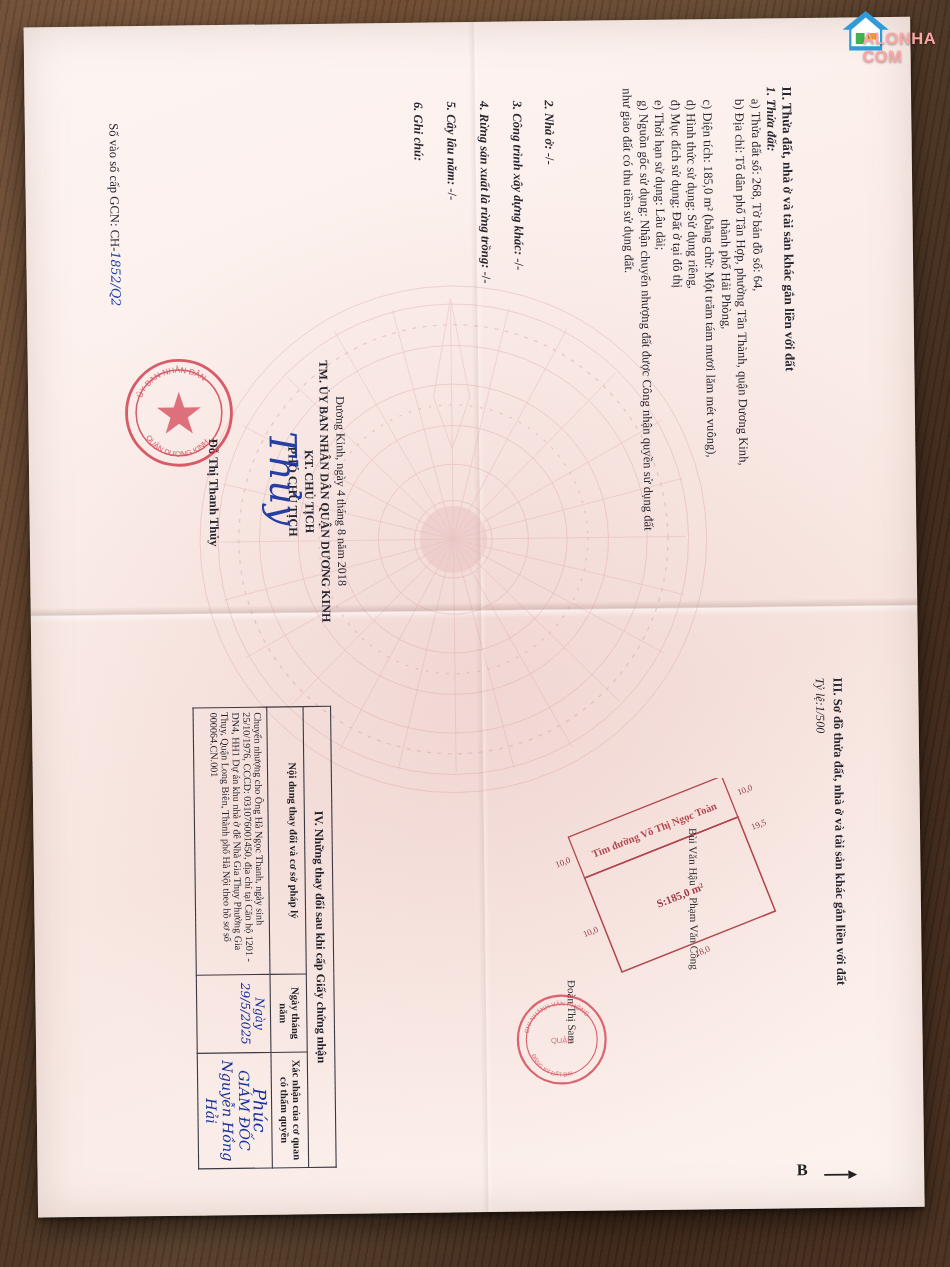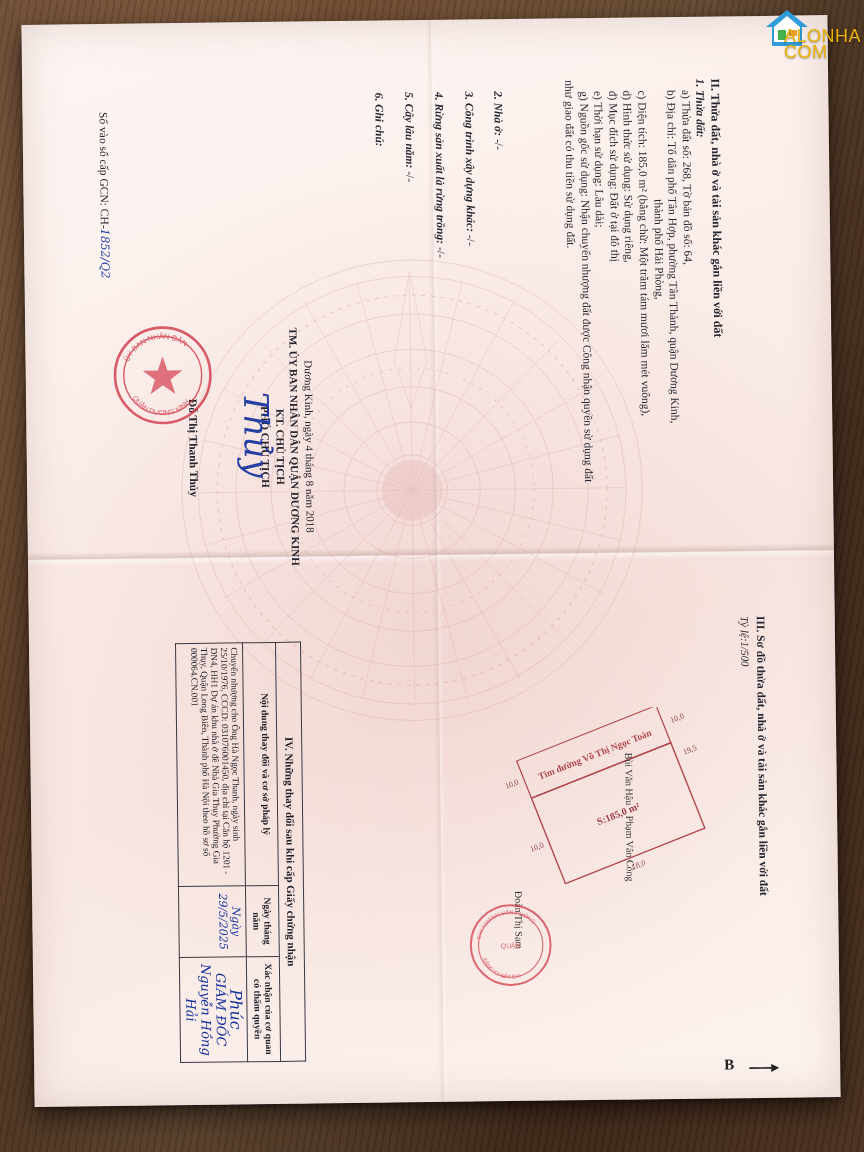--- a/index.html
+++ b/index.html
@@ -20,23 +20,23 @@
     content:"";position:absolute;inset:0;
     background:radial-gradient(ellipse at 30% 20%, rgba(255,220,180,0.12), rgba(0,0,0,0.35) 80%);
   }
   
   .watermark{
     position:absolute;top:8px;right:10px;width:96px;height:52px;
     z-index:40;
   }
   .wm-house{position:absolute;left:6px;top:0;}
   .wm-text{
-    position:absolute;left:26px;top:20px;color:#eab308;
-    font-family:"Liberation Sans",sans-serif;font-weight:normal;
-    font-size:18px;line-height:16px;letter-spacing:0.5px;
+    position:absolute;left:26px;top:20px;color:#fca5a5;
+    font-family:"Liberation Sans",sans-serif;font-weight:bold;
+    font-size:15px;line-height:16px;letter-spacing:0.5px;
     text-shadow:0 1px 2px rgba(0,0,0,0.4);
   }
   
   .paper{
     position:absolute;
     left:28px;top:20px;width:806px;height:1082px;
     background:linear-gradient(160deg,#fdf6f3 0%,#fbeeea 35%,#f8e7e2 60%,#fdf4f0 100%);
     transform:rotate(-0.7deg);
     box-shadow:0 10px 26px rgba(0,0,0,0.55), 0 2px 5px rgba(0,0,0,0.4);
     overflow:hidden;

